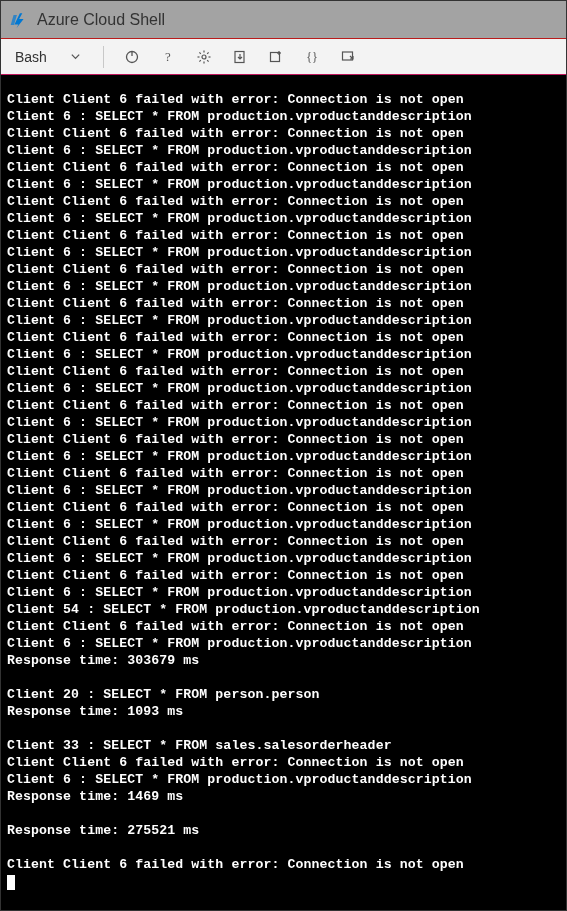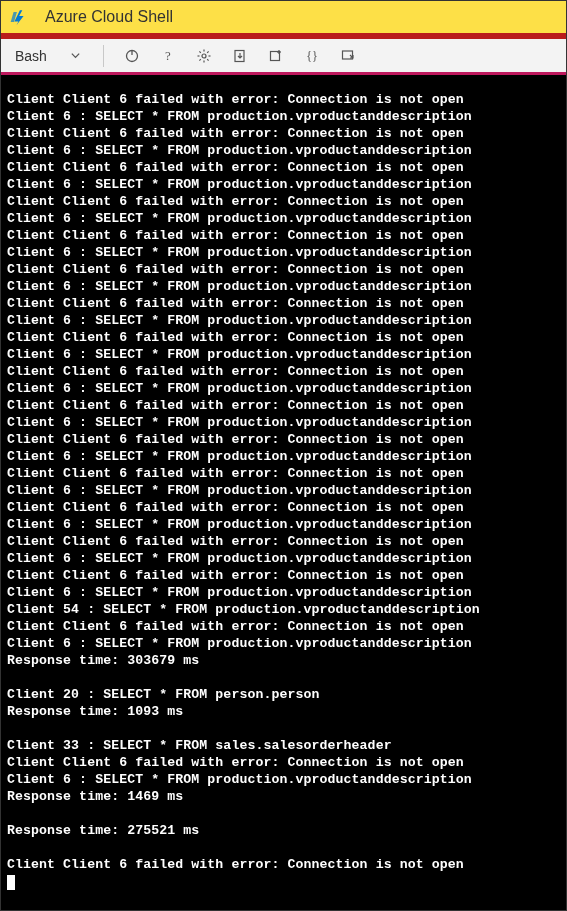--- a/index.html
+++ b/index.html
@@ -10,43 +10,43 @@
     body {
       width: 567px;
       height: 911px;
       background: #fff;
       font-family: "Segoe UI", Arial, sans-serif;
       overflow: hidden;
       border: 1px solid #333;
     }
     .titlebar {
       height: 38px;
-      background: #fde047;
-      border-bottom: 6px solid #b91c1c;
+      background: #a3a3a3;
+      border-bottom: 1px solid #b91c1c;
       display: flex;
       align-items: center;
       padding: 0 8px;
-      gap: 16px;
+      gap: 8px;
     }
     .azure-logo {
       width: 20px;
       height: 20px;
       display: inline-flex;
       align-items: center;
       justify-content: center;
     }
     .titlebar-title {
       font-size: 16px;
       color: #333;
       font-weight: 400;
     }
     .toolbar {
       height: 36px;
       background: #f3f3f3;
-      border-bottom: 3px solid #be185d;
+      border-bottom: 1px solid #be185d;
       display: flex;
       align-items: center;
       padding: 0 6px;
       gap: 8px;
     }
     .shell-select {
       display: flex;
       align-items: center;
       gap: 6px;
       padding: 4px 8px;

